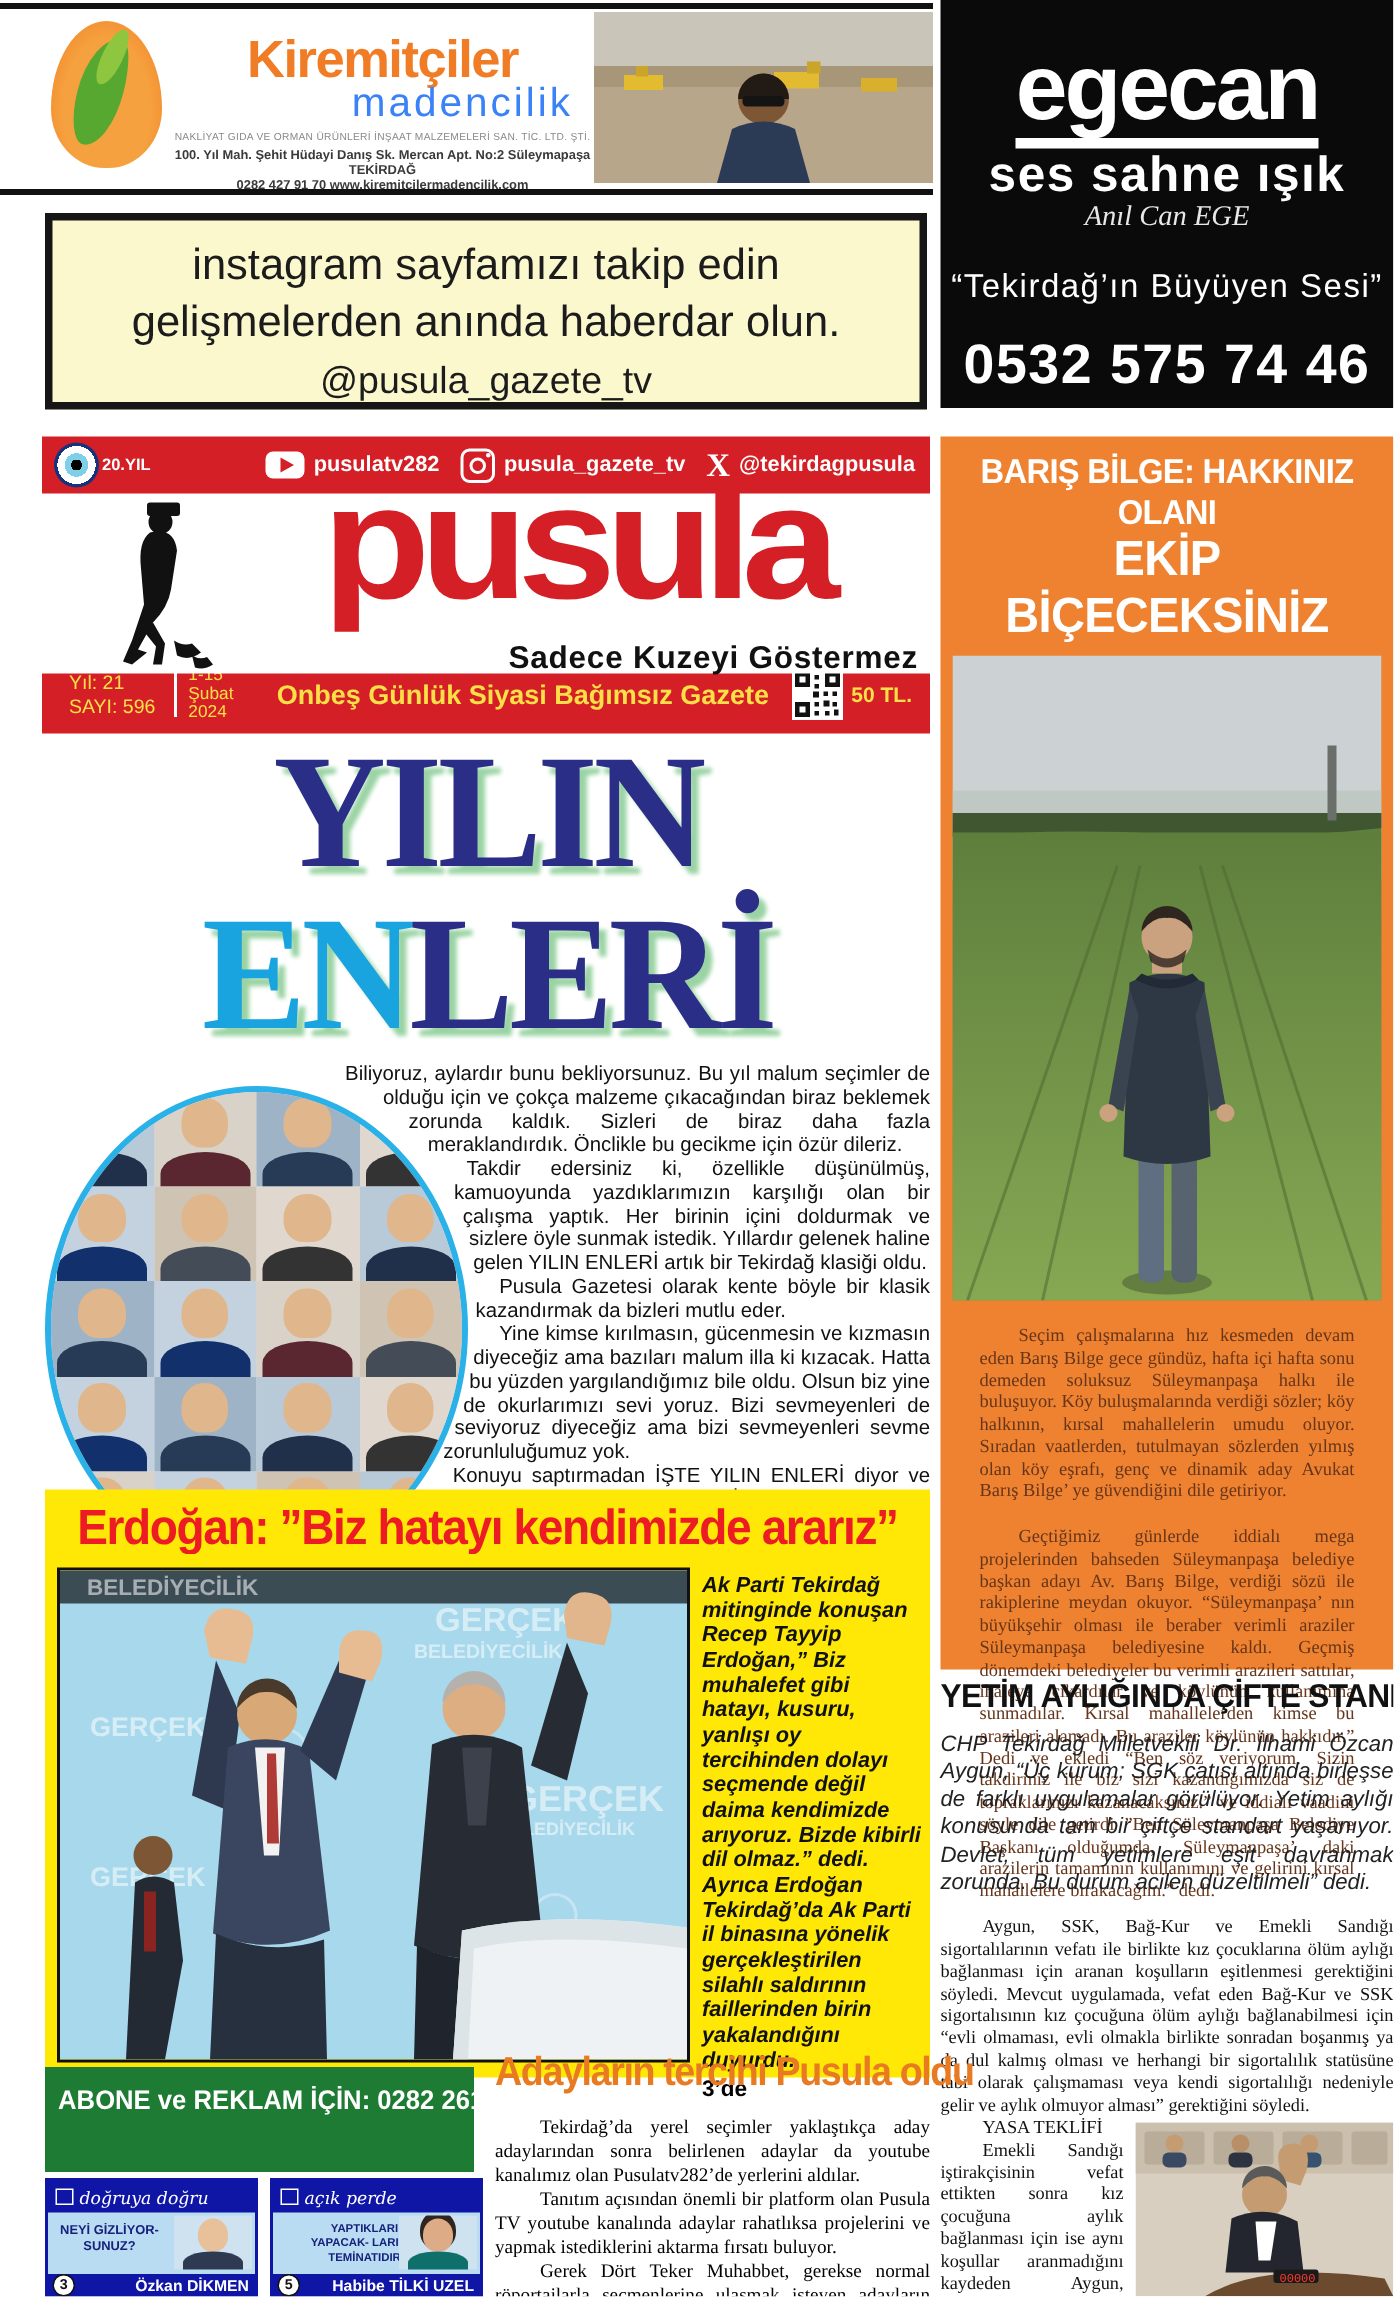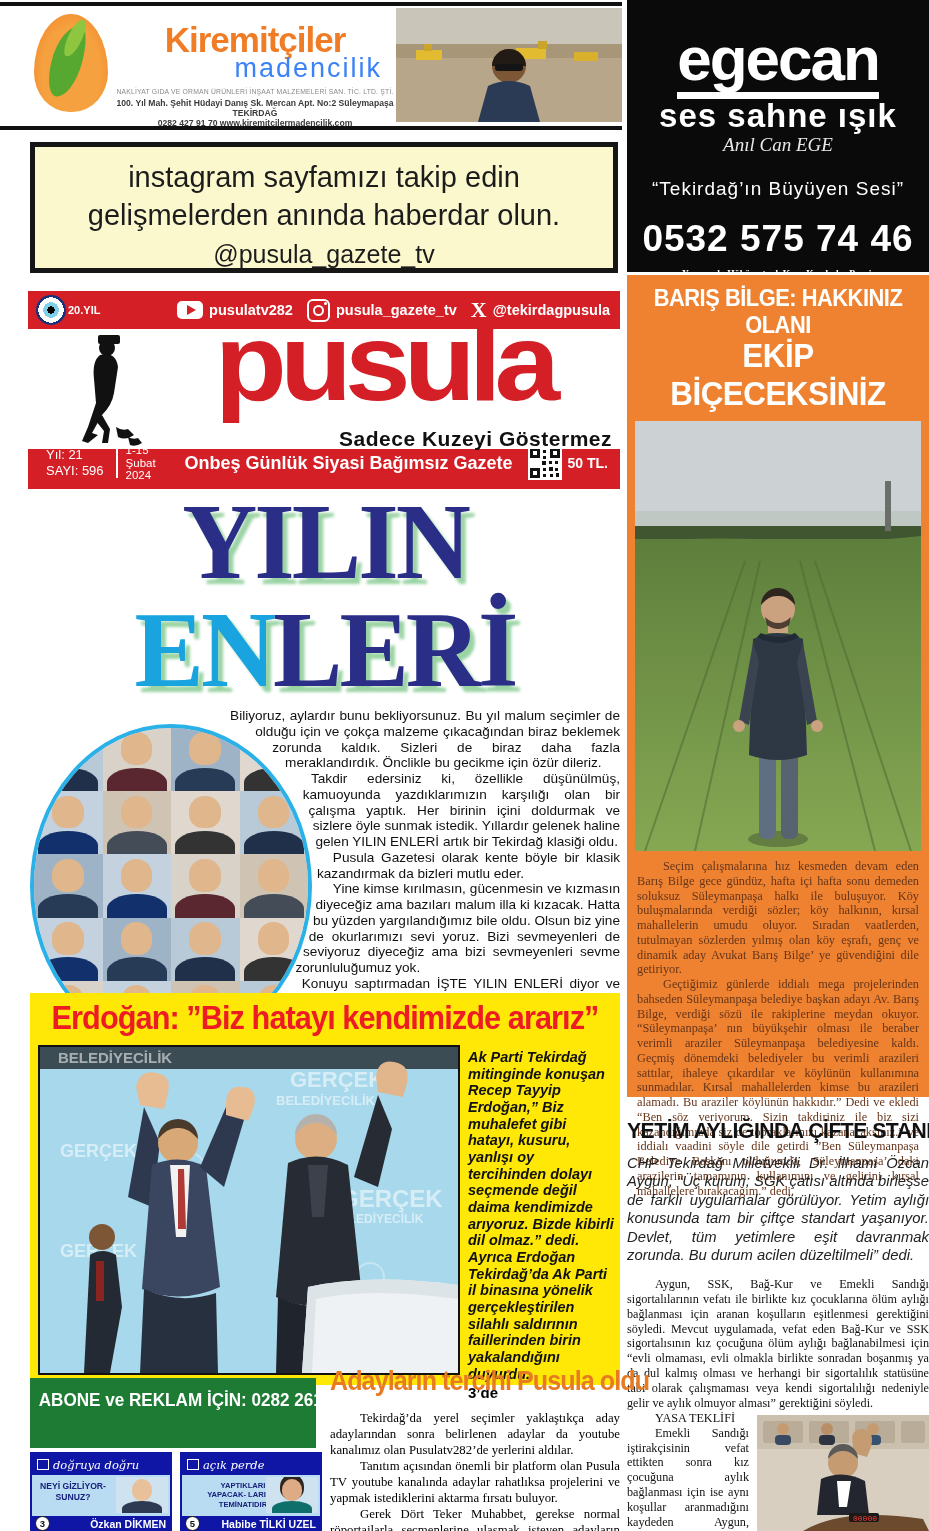--- a/index.html
+++ b/index.html
@@ -24,21 +24,21 @@
   .mining-l3{color:#3a3a3a;font-size:8.6px;font-weight:bold;}
   .mining-photo{width:226px;height:114px;margin-top:2px;}
 
   
   .egecan{position:absolute;left:627px;top:0;width:302px;height:272px;background:#0a0a0a;
           color:#fff;text-align:center;}
   .eg-name{font-size:62px;font-weight:bold;letter-spacing:-2px;line-height:1;margin-top:28px;
            display:inline-block;border-bottom:7px solid #fff;padding-bottom:2px;}
   .eg-sub{font-size:33px;font-weight:bold;letter-spacing:1px;line-height:1.02;}
   .eg-person{font-size:19px;color:#e8e8e8;font-family:"Liberation Serif",serif;font-style:italic;margin-top:1px;}
-  .eg-slogan{font-size:19px;margin-top:22px;letter-spacing:1px;}
+  .eg-slogan{font-size:22px;margin-top:22px;letter-spacing:1px;}
   .eg-phone{font-size:37px;font-weight:bold;margin-top:18px;letter-spacing:1px;}
   .eg-addr{font-size:9.5px;font-weight:bold;font-family:"Liberation Serif",serif;margin-top:8px;line-height:1.35;}
 
   
   .insta{position:absolute;left:30px;top:142px;width:578px;height:121px;background:#fcf8cd;
          border:5px solid #161616;text-align:center;color:#1c1c1c;}
   .insta-l{font-size:29px;line-height:1.3;}
   .insta-l1{margin-top:12px;}
   .insta-h{font-size:25px;margin-top:6px;}
 
@@ -54,38 +54,38 @@
              border-top:5px solid transparent;border-bottom:5px solid transparent;}
   .ig{width:19px;height:19px;border:2.4px solid #fff;border-radius:6px;position:relative;margin-left:8px;}
   .ig:before{content:"";position:absolute;left:4px;top:4px;width:7px;height:7px;border:2.2px solid #fff;border-radius:50%;}
   .ig:after{content:"";position:absolute;right:1px;top:1px;width:3px;height:3px;background:#fff;border-radius:50%;}
   .xicon{font-size:22px;font-weight:bold;margin-left:8px;font-family:"Liberation Serif",serif;}
   .mast-white{position:relative;height:120px;background:#fff;}
   .ataturk{position:absolute;left:30px;top:2px;}
   .plogo{position:absolute;left:120px;top:-26px;width:472px;text-align:center;color:#d31f25;
          font-size:118px;font-weight:900;letter-spacing:-7px;line-height:1;transform:scaleY(.92);}
   .ptag{position:absolute;right:8px;bottom:-2px;font-size:21px;font-weight:900;color:#111;letter-spacing:.5px;}
-  .mast-bot{height:28px;display:flex;align-items:center;color:#ffffff;}
+  .mast-bot{height:28px;display:flex;align-items:center;color:#fde047;}
   .mb-issue{margin-left:18px;font-size:13px;line-height:1.25;}
   .mb-div{width:2px;height:30px;background:#fff;margin:0 8px 0 12px;}
   .mb-date{font-size:11.5px;line-height:1.1;text-align:left;width:44px;}
   .mb-desc{flex:1;text-align:center;font-size:18px;font-weight:bold;}
   .qr{width:34px;height:34px;background:#fff;margin-right:6px;}
   .mb-price{font-size:14px;font-weight:bold;margin-right:12px;}
 
   
-  .bilge{position:absolute;left:627px;top:275px;width:302px;height:822px;background:#ee8230;color:#fff;}
+  .bilge{position:absolute;left:627px;top:291px;width:302px;height:822px;background:#ee8230;color:#fff;}
   .bilge-h1{font-size:23px;font-weight:bold;text-align:center;margin-top:10px;letter-spacing:-.5px;
             transform:scaleX(.95);}
   .bilge-h2{font-size:33px;font-weight:bold;text-align:center;letter-spacing:-.5px;margin-top:-2px;transform:scaleX(.95);}
   .bilge-photo{margin:8px auto 0;width:286px;height:430px;display:block;}
   .bilge-cap{font-size:15.5px;font-weight:bold;font-style:italic;margin:6px 8px 0;line-height:1.18;}
   .bilge-body{font-family:"Liberation Serif",serif;color:#66351a;font-size:12.3px;line-height:1.2;
               margin:8px 10px 0;text-align:justify;}
-  .bilge-body p{margin:0;}
+  .bilge-body p{margin:16px;}
   .bilge-body p.ind{text-indent:26px;}
 
   
   .lead{position:absolute;left:30px;top:492px;width:590px;height:500px;}
   .lead-hl{font-family:"Liberation Serif",serif;font-weight:bold;font-size:104px;line-height:1;
            letter-spacing:-3px;text-align:center;transform:scaleY(1.04);
            text-shadow:5px 5px 3px #9bd4a4;}
   .lead-hl .navy{color:#2b2e87;}
   .lead-hl .cyan{color:#19a3df;}
   .collage{float:left;width:274px;height:316px;border-radius:50%;border:4px solid #2ab1e8;

